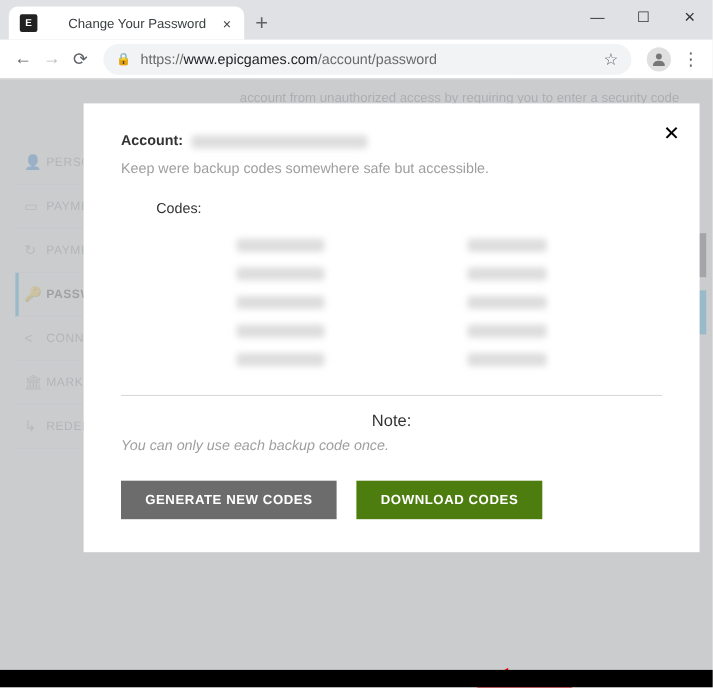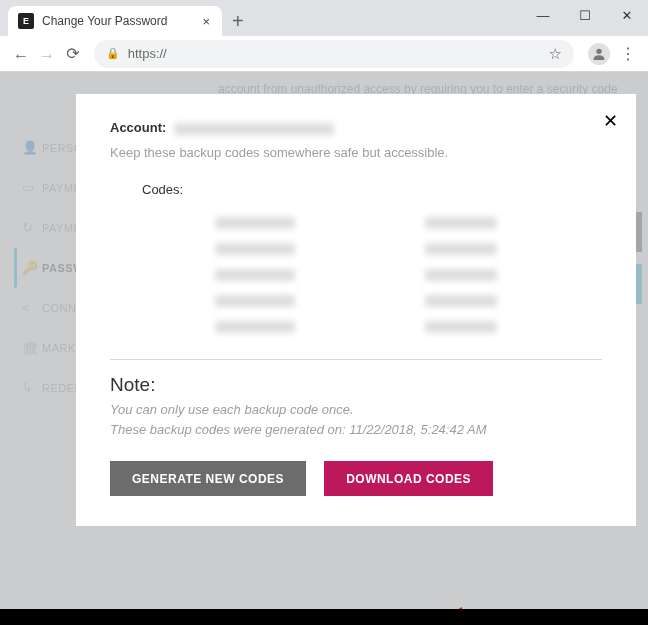--- a/index.html
+++ b/index.html
@@ -3,21 +3,21 @@
 <meta charset="utf-8">
 <style>
 * { margin:0; padding:0; box-sizing:border-box; font-family:Arial,Helvetica,sans-serif; }
 body { width:648px; height:625px; background:#fff; overflow:hidden; position:relative; }
 
 
 .browser-chrome { background:#dfe1e5; }
 .tab-strip { height:36px; display:flex; align-items:flex-end; padding:0 6px; position:relative; }
 .tab { background:#fff; height:30px; width:214px; border-radius:8px 8px 0 0; display:flex; align-items:center; padding:0 10px; font-size:12px; color:#3c4043; margin-left:2px; position:relative; }
 .tab .favicon { width:16px; height:16px; background:#222; border-radius:2px; margin-right:8px; display:flex; align-items:center; justify-content:center; font-size:9px; color:#fff; font-weight:bold; }
-.tab .tab-title { flex:1; white-space:nowrap; overflow:hidden; text-overflow:ellipsis; }
+.tab .tab-title { flex:1; white-space:nowrap; overflow:hidden; text-overflow:ellipsis;margin-left:20px; }
 .tab .tab-x { font-size:13px; color:#444; cursor:pointer; padding:0 2px; }
 .new-tab { font-size:20px; color:#5f6368; padding:0 10px; cursor:pointer; line-height:30px; }
 .win-ctrls { position:absolute; right:0; top:0; display:flex; height:30px; }
 .win-ctrls div { width:42px; display:flex; align-items:center; justify-content:center; font-size:13px; color:#333; cursor:pointer; }
 
 .addr-bar { background:#fff; height:36px; display:flex; align-items:center; padding:0 8px; border-bottom:1px solid #d7d7d7; }
 .nav-btn { width:26px; height:26px; display:flex; align-items:center; justify-content:center; color:#5f6368; font-size:16px; cursor:pointer; border-radius:50%; }
 .nav-btn.disabled { color:#bdbdbd; }
 .omnibox { flex:1; height:28px; background:#f1f3f4; border-radius:14px; display:flex; align-items:center; padding:0 12px; margin:0 8px; font-size:13px; color:#202124; }
 .omnibox .lock { font-size:11px; color:#5f6368; margin-right:8px; }
@@ -51,26 +51,26 @@
 .acct-line b { font-weight:bold; margin-right:8px; }
 .blur-pill, .blur-code { background:#ddd; border-radius:3px; filter:blur(3px); }
 .blur-pill { width:160px; height:12px; }
 .hint { font-size:13px; color:#9e9e9e; margin-bottom:22px; }
 .codes-label { font-size:13px; color:#333; margin-bottom:20px;margin-left:32px; }
 .codes-grid { display:flex; justify-content:space-around; padding:0 40px; margin-bottom:26px; }
 .codes-col { display:flex; flex-direction:column; gap:14px; }
 .blur-code { width:80px; height:12px; }
 .codes-col.r .blur-code { width:72px; }
 .divider { border:none; border-top:1px solid #d9d9d9; margin-bottom:14px; }
-.note-label { font-size:19px; color:#333; margin-bottom:4px; }
+.note-label { font-size:15px; color:#333; margin-bottom:4px;text-align:center; }
 .note-text { font-size:13px; color:#9e9e9e; line-height:1.5; margin-bottom:22px;font-style:italic; }
 .btn-row { display:flex; gap:18px; }
 .btn { border:none; height:35px; padding:0 22px; font-size:12px; font-weight:bold; letter-spacing:0.5px; color:#fff; cursor:pointer; }
 .btn-gray { background:#6c6c6c; }
-.btn-blue { background:#be185d; }
+.btn-blue { background:#4d7c0f; }
 
 
 .arrow { position:absolute; left:432px; top:531px; pointer-events:none; }
 
 .bottom-bar { position:absolute; bottom:0; left:0; right:0; height:16px; background:#000; }
 </style>
 </head>
 <body>
 
 <div class="browser-chrome">
@@ -87,20 +87,22 @@
       <div>✕</div>
     </div>
   </div>
   <div class="addr-bar">
     <div class="nav-btn">←</div>
     <div class="nav-btn disabled">→</div>
     <div class="nav-btn">⟳</div>
     <div class="omnibox">
       <span class="lock">🔒</span>
       <span class="proto">https://</span>
+        <span class="host">www.epicgames.com</span>
+        <span class="path">/account/password</span>
       <span class="star">☆</span>
     </div>
     <div class="avatar">
       <svg width="16" height="16" viewBox="0 0 24 24" fill="#777">
           <circle cx="12" cy="8" r="4"></circle>
           <path d="M4 20c0-4 4-6 8-6s8 2 8 6v1H4z"></path>
         </svg>
     </div>
     <div class="kebab">⋮</div>
   </div>
@@ -146,21 +148,21 @@
   </div>
 
   <div class="dim"></div>
 
   <div class="modal">
     <span class="close">✕</span>
     <div class="acct-line">
       <b>Account:</b>
       <span class="blur-pill"></span>
     </div>
-    <div class="hint">Keep these backup codes somewhere safe but accessible.</div>
+    <div class="hint">Keep were backup codes somewhere safe but accessible.</div>
     <div class="codes-label">Codes:</div>
     <div class="codes-grid">
       <div class="codes-col">
         <span class="blur-code"></span>
         <span class="blur-code"></span>
         <span class="blur-code"></span>
         <span class="blur-code"></span>
         <span class="blur-code"></span>
       </div>
       <div class="codes-col r">
@@ -168,21 +170,20 @@
         <span class="blur-code"></span>
         <span class="blur-code"></span>
         <span class="blur-code"></span>
         <span class="blur-code"></span>
       </div>
     </div>
     <hr class="divider">
     <div class="note-label">Note:</div>
     <div class="note-text">
       <span>You can only use each backup code once.</span><br>
-      <span>These backup codes were generated on: 11/22/2018, 5:24:42 AM</span>
     </div>
     <div class="btn-row">
       <button class="btn btn-gray">GENERATE NEW CODES</button>
       <button class="btn btn-blue">DOWNLOAD CODES</button>
     </div>
   </div>
 
   <svg class="arrow" width="90" height="42">
     <polygon points="0,21 30,4 30,13 88,13 88,29 30,29 30,38" fill="#ff0000"></polygon>
   </svg>

